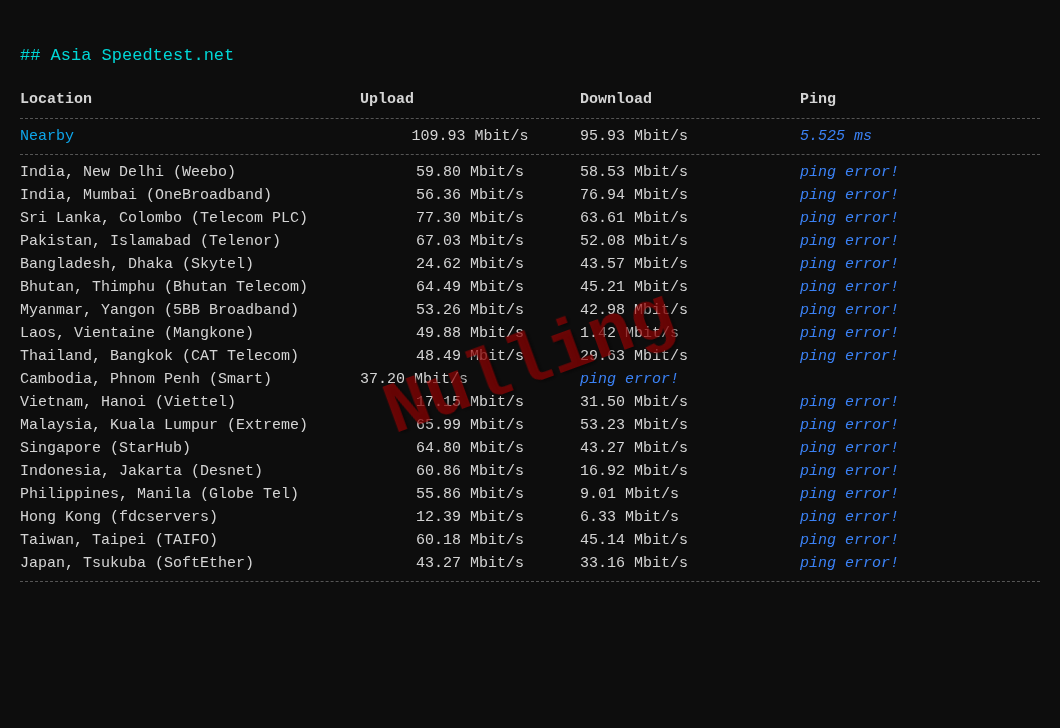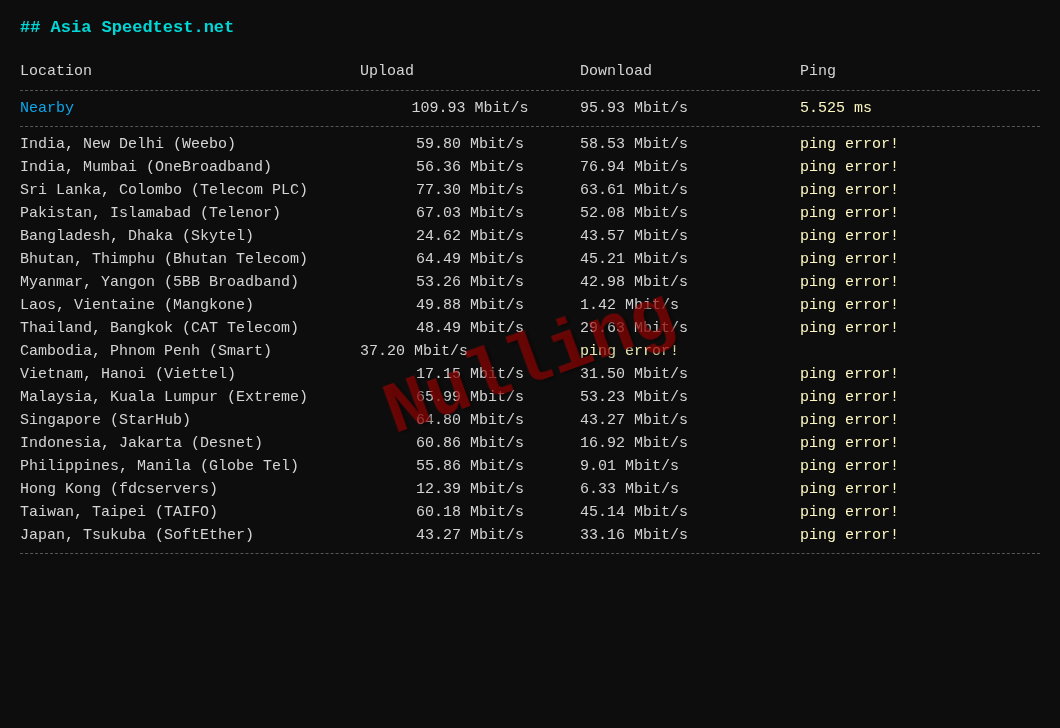--- a/index.html
+++ b/index.html
@@ -14,32 +14,34 @@
       font-family: 'Courier New', Courier, monospace;
       font-size: 15px;
       padding: 18px 20px;
       width: 1060px;
       min-height: 728px;
     }
 
     .page-title {
       color: #00d7d7;
       font-size: 17px;
-      font-weight: bold;
+      font-weight: normal;
       margin-bottom: 22px;
+      margin-top: 28px;
     }
 
     .table-container {
       width: 100%;
     }
 
     .header-row {
       display: grid;
       grid-template-columns: 340px 220px 220px 200px;
       padding: 4px 0;
+      font-weight: bold;
     }
 
     .header-cell {
       color: #d4d4d4;
       font-size: 15px;
     }
 
     .divider {
       border: none;
       border-top: 1px dashed #555;
@@ -59,21 +61,22 @@
     .data-row .col-upload {
       color: #d4d4d4;
       text-align: center;
     }
 
     .data-row .col-download {
       color: #d4d4d4;
     }
 
     .data-row .col-ping {
-      color: #fef9c3;
+      color: #3b82f6;
+      font-style: italic;
     }
 
     .nearby-row .col-location {
       color: #0ea5e9;
     }
 
     .ping-error {
       color: #d4d4d4;
     }
 

